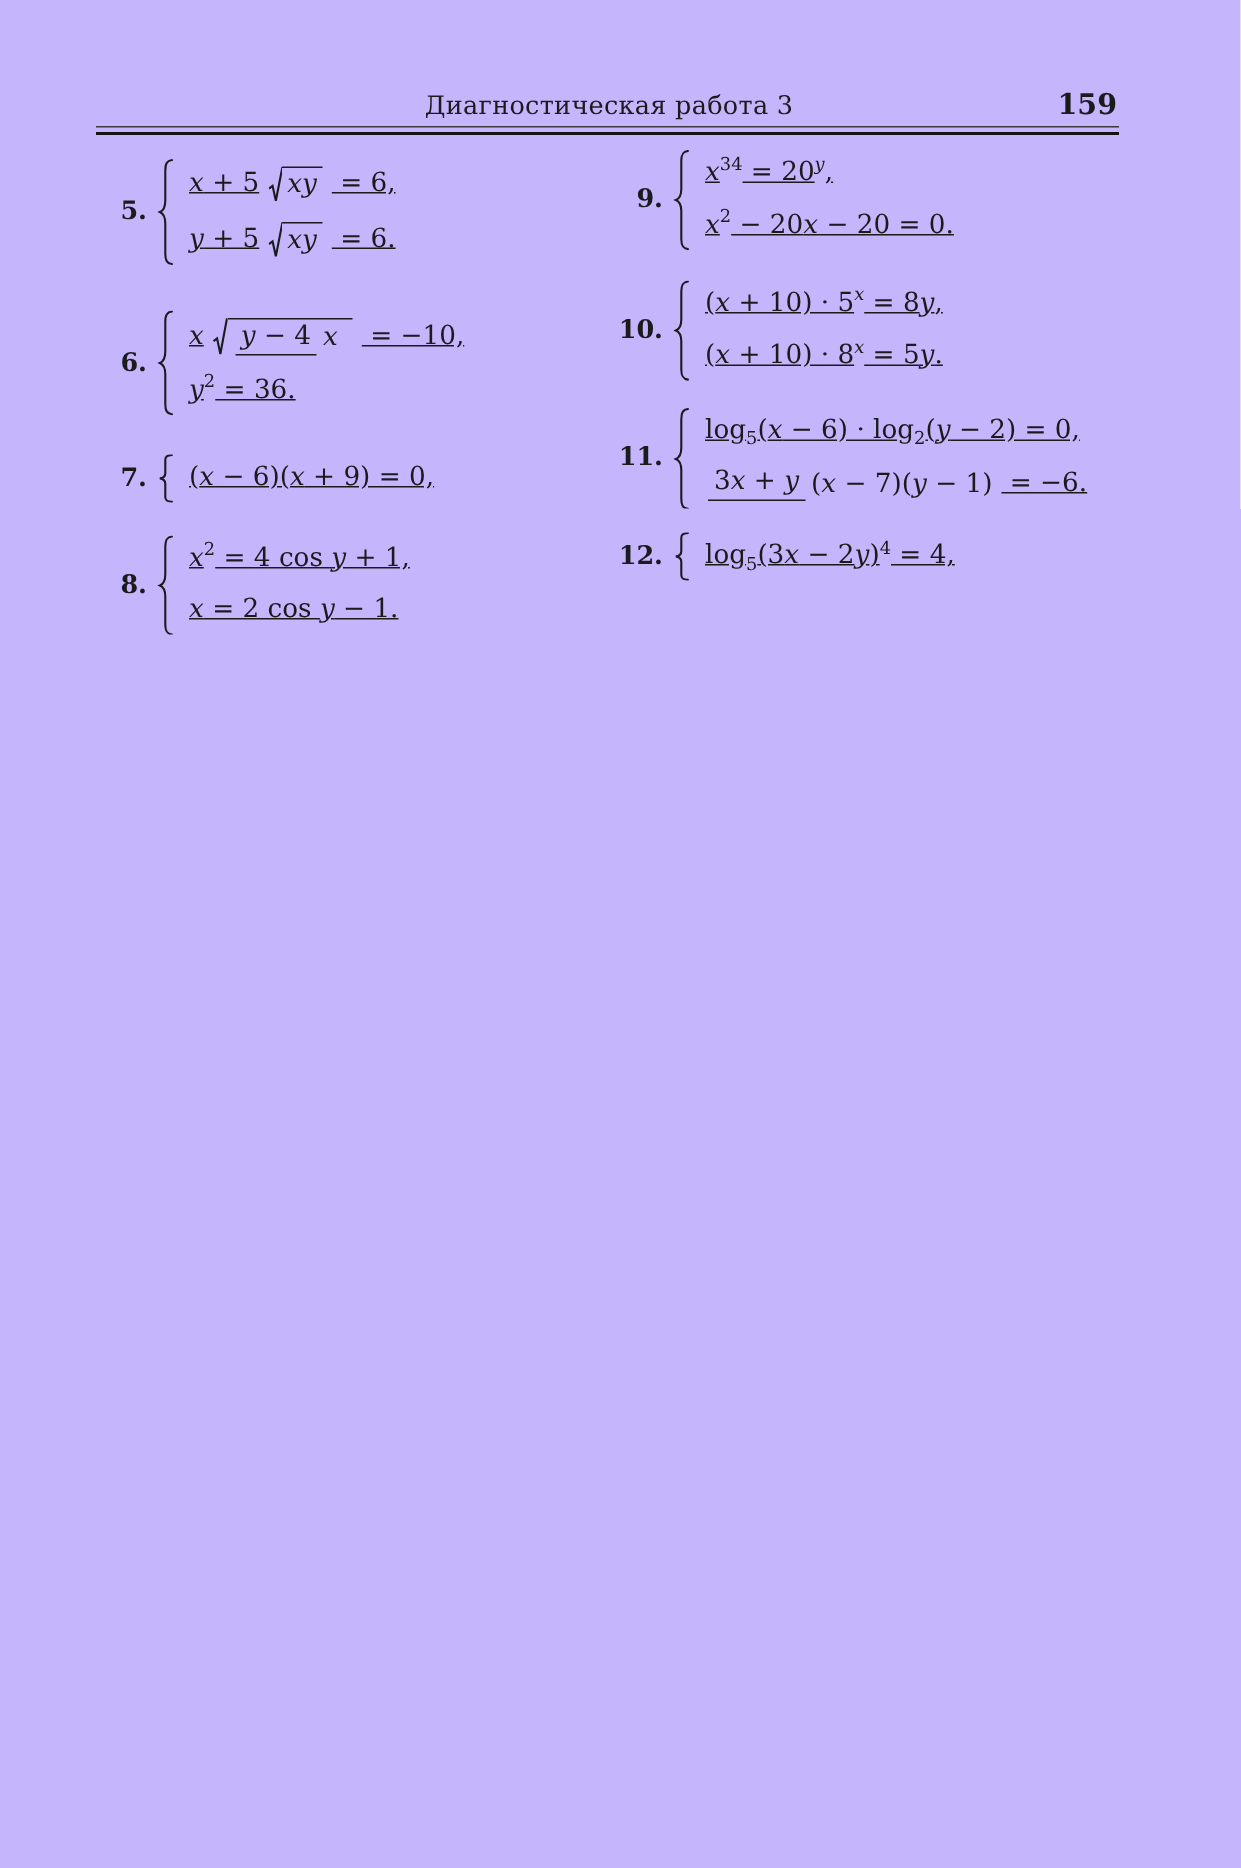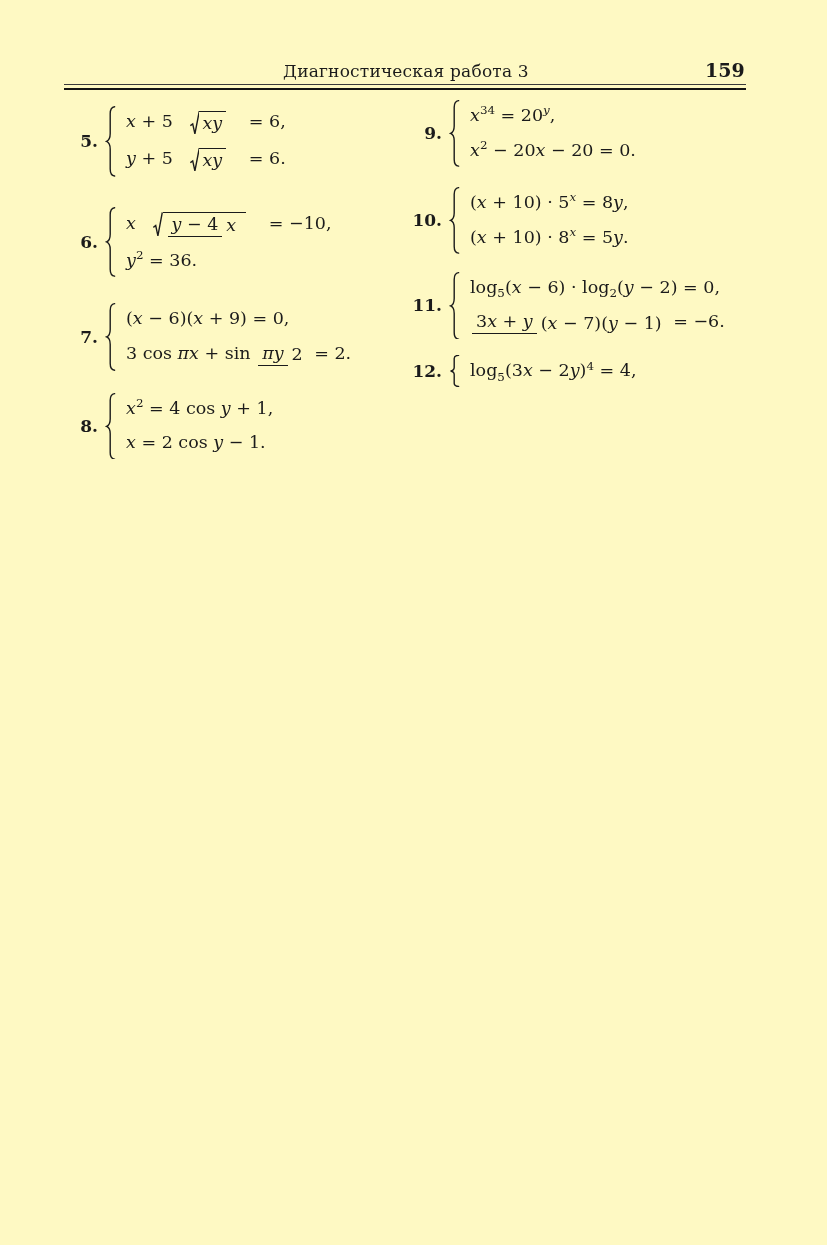--- a/index.html
+++ b/index.html
@@ -6,21 +6,21 @@
     margin: 0; padding: 0;
     width: 827px; height: 1245px;
     background: #ffffff;
     font-family: "DejaVu Serif", "Liberation Serif", serif;
     color: #1b1b1b;
     overflow: hidden;
   }
   .page {
     position: relative;
     width: 827px; height: 1245px;
-    background: #fef9c3;
+    background: #c4b5fd;
   }
   
   .header-title {
     position: absolute;
     top: 61px; left: 0; width: 812px;
     text-align: center;
     font-size: 17px;
     letter-spacing: 0.2px;
   }
   .page-number {
@@ -71,20 +71,21 @@
     flex: none;
   }
   .brace svg { position: absolute; left: 0; top: 0; width: 100%; height: 100%; }
   .eqs {
     display: flex;
     flex-direction: column;
     justify-content: center;
     align-items: flex-start;
     gap: 13px;
     padding: 5px 0;
+    text-decoration: underline;
   }
   
   .math-line { font-size: 17.5px; line-height: 1.25; white-space: nowrap; }
   .rm { font-style: normal; }
   .it { font-style: italic; }
   .msup { display: inline-block; font-size: 0.68em; position: relative; top: -0.55em; }
   .msub { display: inline-block; font-size: 0.68em; position: relative; top: 0.38em; }
   .frac {
     display: inline-flex;
     flex-direction: row;
@@ -92,21 +93,21 @@
     vertical-align: middle;
     line-height: 1.2;
     margin: 0 2px;
   }
   .frac .num { padding: 0 4px 1px; border-bottom: 1.5px solid #1b1b1b; }
   .frac .den { padding: 1px 4px 0; }
   .sqrt {
     display: inline-flex;
     align-items: stretch;
     vertical-align: middle;
-    margin: 0 17px;
+    margin: 0 6px;
   }
   .rad { position: relative; width: 0.55em; flex: none; }
   .rad svg { position: absolute; left: 0; top: 0; width: 100%; height: 100%; }
   .sqrt-body {
     border-top: 1.5px solid #1b1b1b;
     padding: 1px 4px 0 3px;
     display: flex;
     align-items: center;
   }
 </style>
@@ -174,24 +175,20 @@
       </div>
       <div class="problem">
         <span class="pnum">7.</span>
         <span class="brace">
           <svg viewBox="0 0 11 100" preserveAspectRatio="none" aria-hidden="true">
             <path d="M9.6 1 C6.2 1.6 5.2 4.5 5.2 11 L5.2 39 C5.2 46.5 3.8 48.7 1.6 50 C3.8 51.3 5.2 53.5 5.2 61 L5.2 89 C5.2 95.5 6.2 98.4 9.6 99" fill="none" stroke="#1b1b1b" stroke-width="1.4" vector-effect="non-scaling-stroke" stroke-linecap="round"></path>
           </svg>
         </span>
         <div class="eqs">
           <div class="math-line"><span class="rm">(</span><span class="it">x</span><span class="rm"> − 6)(</span><span class="it">x</span><span class="rm"> + 9) = 0,</span></div>
-          <div class="math-line"><span class="rm">3 cos </span><span class="it">πx</span><span class="rm"> + sin </span><span class="frac">
-              <span class="num"><span class="it">πy</span></span>
-              <span class="den"><span class="rm">2</span></span>
-            </span><span class="rm"> = 2.</span></div>
         </div>
       </div>
       <div class="problem">
         <span class="pnum">8.</span>
         <span class="brace">
           <svg viewBox="0 0 11 100" preserveAspectRatio="none" aria-hidden="true">
             <path d="M9.6 1 C6.2 1.6 5.2 4.5 5.2 11 L5.2 39 C5.2 46.5 3.8 48.7 1.6 50 C3.8 51.3 5.2 53.5 5.2 61 L5.2 89 C5.2 95.5 6.2 98.4 9.6 99" fill="none" stroke="#1b1b1b" stroke-width="1.4" vector-effect="non-scaling-stroke" stroke-linecap="round"></path>
           </svg>
         </span>
         <div class="eqs">

